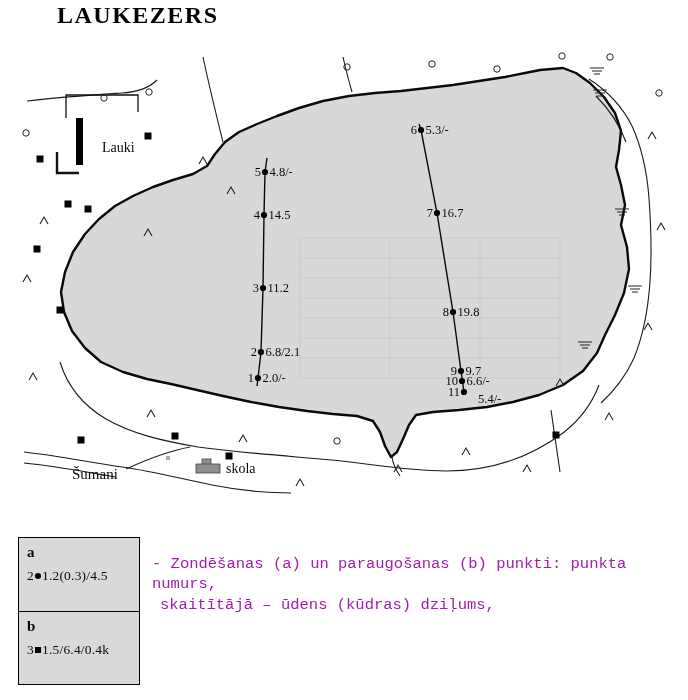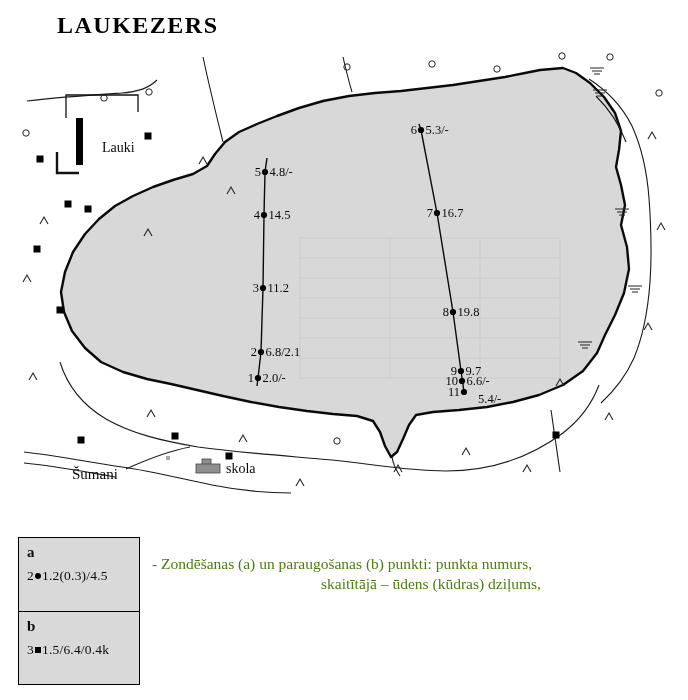--- a/index.html
+++ b/index.html
@@ -1,21 +1,21 @@
 <!DOCTYPE html>
 <html><head>
 <meta charset="utf-8">
 <style>
   html,body{margin:0;padding:0;background:#ffffff;}
   .page{
     position:relative;width:688px;height:700px;background:#fff;overflow:hidden;
     font-family:"Liberation Serif", serif;color:#0a0a0a;
   }
   .title{
-    position:absolute;left:57px;top:12px;margin:0;
+    position:absolute;left:57px;top:2px;margin:0;
     font-size:24px;font-weight:bold;letter-spacing:1.5px;color:#000;
     font-family:"Liberation Serif", serif;
   }
   svg.map{position:absolute;left:0;top:0;display:block;}
 
   
   .pnum,.pval{font-family:"Liberation Serif",serif;font-size:12.5px;fill:#0a0a0a;}
   .pnum{text-anchor:end;}
   .place{font-family:"Liberation Serif",serif;font-size:14px;fill:#0a0a0a;}
   .place-big{font-size:15px;}
@@ -28,24 +28,24 @@
   }
   .legend-cell{flex:1;padding:6px 8px;box-sizing:border-box;}
   .legend-cell.first{border-bottom:1.3px solid #000;}
   .legend-key{display:block;font-weight:bold;font-size:15px;}
   .legend-sample{display:block;margin-top:7px;font-size:13.5px;letter-spacing:0.2px;}
   .marker-dot{display:inline-block;width:6px;height:6px;border-radius:50%;background:#000;margin:0 1px 1px 1px;vertical-align:middle;}
   .marker-sq{display:inline-block;width:6px;height:6px;background:#000;margin:0 1px 1px 1px;vertical-align:middle;}
 
   .legend-text{
     position:absolute;left:152px;top:554px;width:530px;
-    font-size:15.5px;line-height:1.32;color:#4d7c0f;
+    font-size:15.5px;line-height:1.32;color:#a21caf;font-family:Liberation Mono, monospace;
   }
   .legend-text p{margin:0;}
-  .legend-text p.indent{margin-left:28px;text-align:center;}
+  .legend-text p.indent{margin-left:8px;}
   .legend-text p.gap{margin-top:44px;margin-left:14px;}
 </style>
 </head>
 <body>
 
 <div class="page">
 
   <h1 class="title">LAUKEZERS</h1>
 
   <svg class="map" width="688" height="532" viewBox="0 0 688 532">

